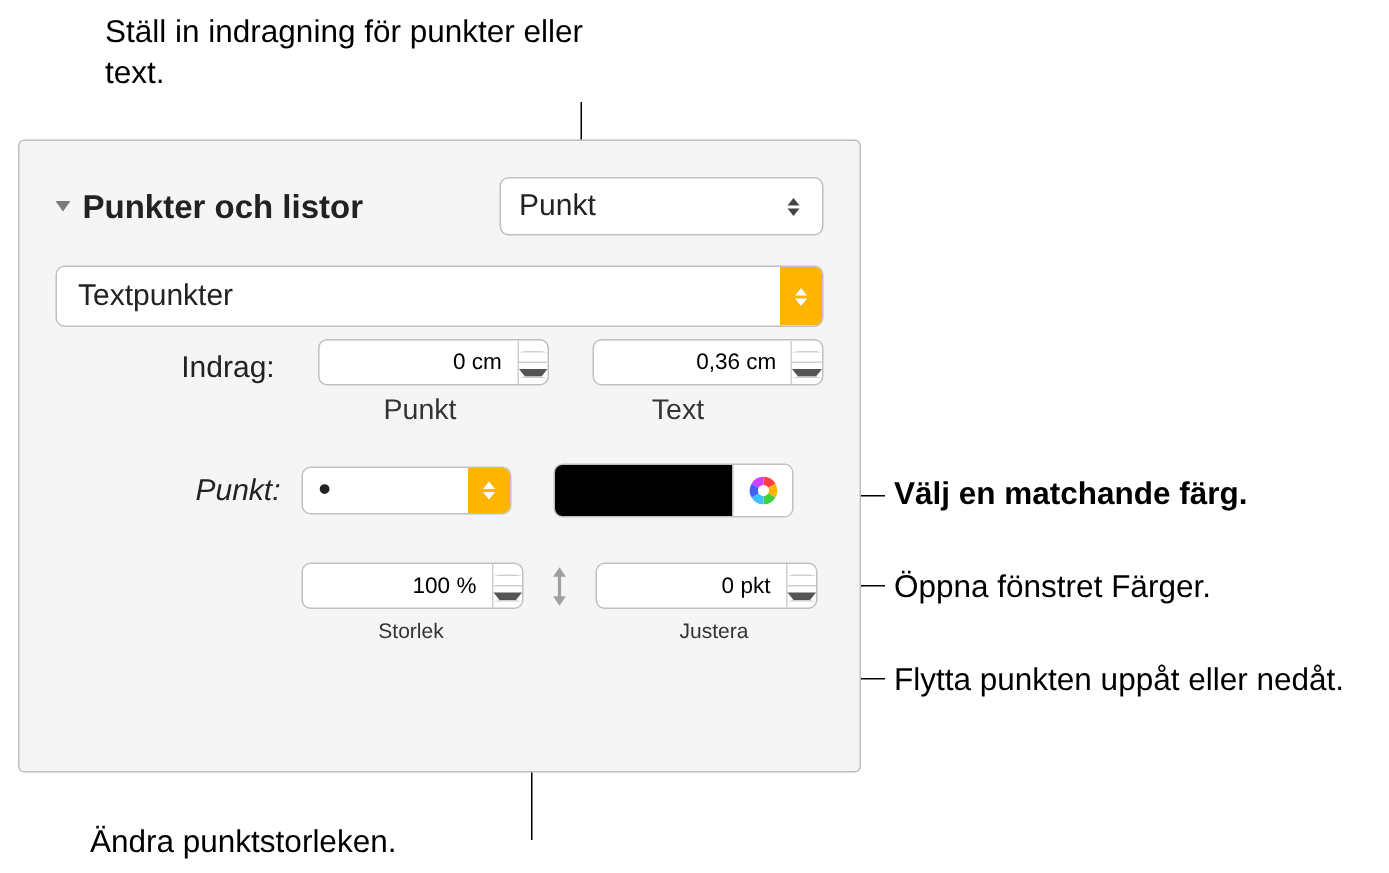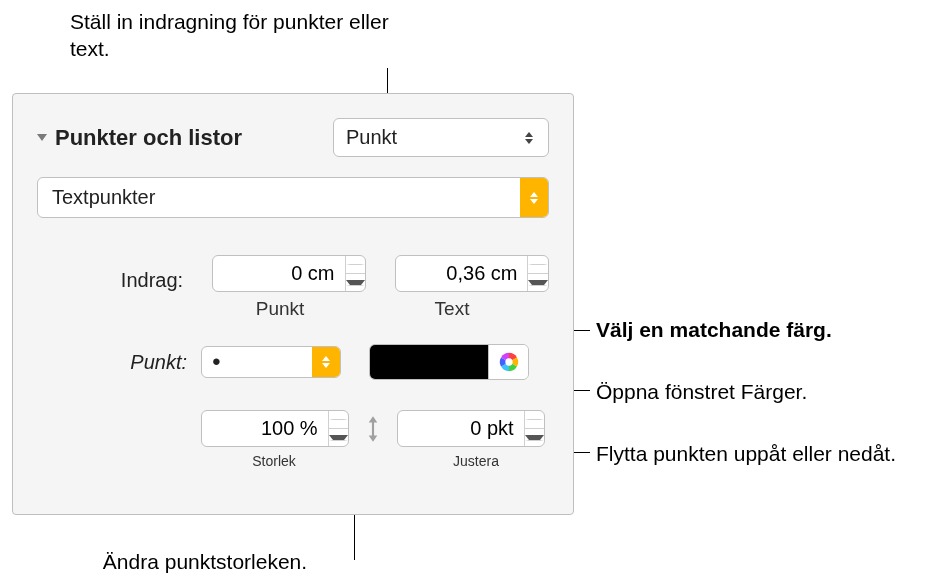--- a/index.html
+++ b/index.html
@@ -35,21 +35,21 @@
       top: 378px;
       left: 596px;
     }
     .callout-right-3 {
       top: 440px;
       left: 596px;
     }
     .callout-bottom {
       top: 548px;
       left: 60px;
-      text-align: center;
+      text-align: left;
       width: 290px;
     }
     .panel {
       position: absolute;
       top: 93px;
       left: 12px;
       width: 562px;
       height: 422px;
       border: 1px solid #bfbfbf;
       border-radius: 4px;
@@ -137,21 +137,21 @@
       justify-content: center;
       gap: 2px;
     }
     .yellow-dropdown .dd-btn .chev-up {
       border-bottom-color: #fff;
     }
     .yellow-dropdown .dd-btn .chev-down {
       border-top-color: #fff;
     }
     .row2 {
-      margin-bottom: 37px;
+      margin-bottom: 8px;
     }
     .indrag-row {
       display: flex;
       align-items: flex-end;
       gap: 29px;
       margin-top: 8px;
     }
     .label-right {
       font-size: 20px;
       color: #222;
@@ -162,21 +162,21 @@
       display: flex;
       align-items: stretch;
       background: #fff;
       border: 1px solid #c0c0c0;
       border-radius: 6px;
       overflow: hidden;
     }
     .stepper-field input {
       border: none;
       outline: none;
-      font-size: 20px;
+      font-size: 15px;
       text-align: right;
       padding: 6px 10px 6px 6px;
       background: transparent;
       width: 100%;
     }
     .stepper-field.w140 { width: 158px; }
     .stepper-field .stepper-btns {
       width: 24px;
       border-left: 1px solid #d0d0d0;
       display: flex;

